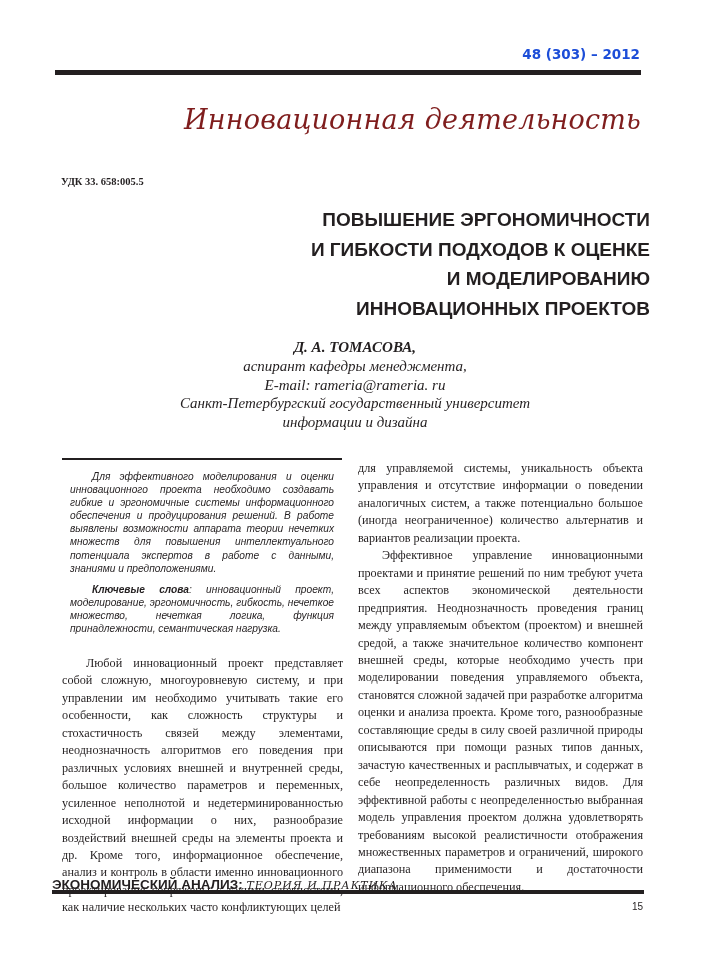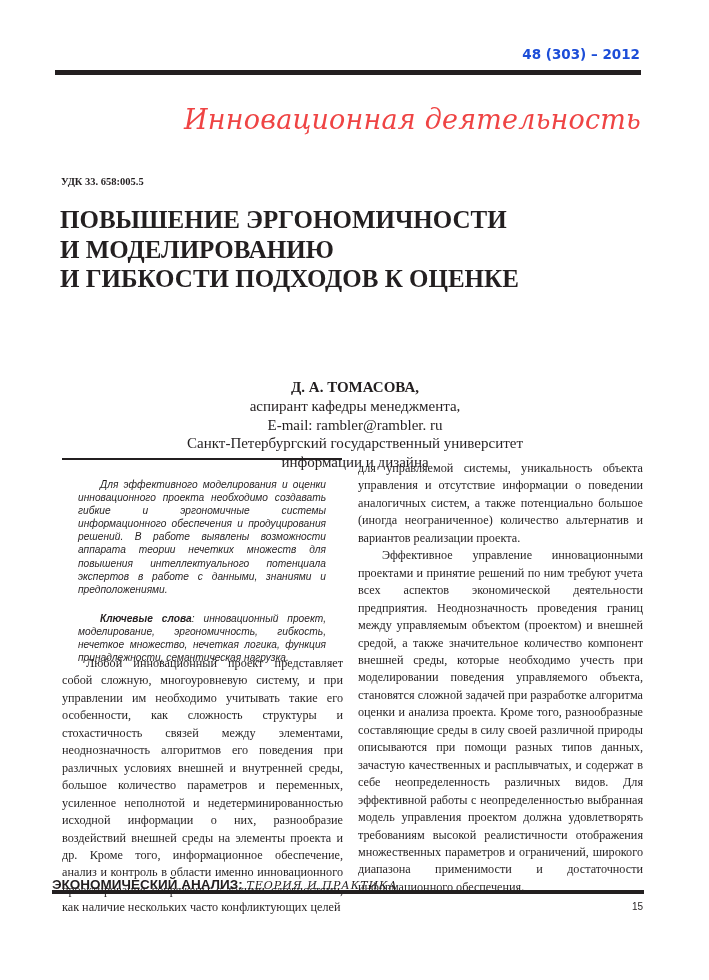--- a/index.html
+++ b/index.html
@@ -1,26 +1,26 @@
 <!DOCTYPE html>
 <html><head>
 <meta charset="utf-8">
 <style>
   html, body { margin: 0; padding: 0; background: #ffffff; }
   body { width: 709px; height: 980px; position: relative; overflow: hidden; color: #231f20; }
   .issue { position: absolute; top: 46px; right: 69px; font-family: "DejaVu Sans", sans-serif; font-weight: bold; font-size: 13.5px; color: #1d4ed8; }
   .top-rule { position: absolute; top: 70px; left: 55px; width: 586px; height: 5px; background: #231f20; }
-  .section-title { position: absolute; top: 104px; right: 68px; font-family: "DejaVu Serif", serif; font-style: italic; font-size: 27px; color: #ef4444; letter-spacing: 0.2px; }
+  .section-title { position: absolute; top: 104px; right: 68px; font-family: "DejaVu Serif", serif; font-style: italic; font-size: 27px; color: #7f1d1d; letter-spacing: 0.2px; }
   .udk { position: absolute; top: 176px; left: 61px; font-family: "Liberation Serif", serif; font-weight: bold; font-size: 10.5px; text-align: center; }
-  .title { position: absolute; top: 205px; left: 60px; width: 590px; text-align: left; font-family: Liberation Serif, serif; font-weight: bold; font-size: 25px; line-height: 29.5px; }
-  .authors { position: absolute; top: 338px; left: 60px; width: 590px; text-align: center; font-family: "Liberation Serif", serif; font-size: 15px; line-height: 18.8px; margin-top: 40px; }
+  .title { position: absolute; top: 205px; left: 60px; width: 590px; text-align: right; font-family: Liberation Sans, sans-serif; font-weight: bold; font-size: 19px; line-height: 29.5px; }
+  .authors { position: absolute; top: 338px; left: 60px; width: 590px; text-align: center; font-family: "Liberation Serif", serif; font-style: italic; font-size: 15px; line-height: 18.8px; }
   .authors .name { font-weight: bold; }
   .abs-rule { position: absolute; top: 458px; left: 62px; width: 280px; height: 2px; background: #231f20; }
   .abstract { position: absolute; top: 462px; left: 62px; width: 280px; font-family: "Liberation Sans", sans-serif; font-style: italic; font-size: 10.2px; line-height: 13.1px; text-align: justify; }
-  .abstract p { margin: 16px; text-indent: 22px; }
+  .abstract p { margin: 8px; text-indent: 22px; }
   .abstract .kw-label { font-weight: bold; }
   .col-left { position: absolute; top: 655px; left: 62px; width: 281px; font-family: "Liberation Serif", serif; font-size: 12.2px; line-height: 17.45px; text-align: justify; }
   .col-right { position: absolute; top: 452px; left: 358px; width: 285px; font-family: "Liberation Serif", serif; font-size: 12.2px; line-height: 17.45px; text-align: justify; }
   .col-left p, .col-right p { margin: 0; text-indent: 24px; }
   .col-right p.cont { text-indent: 0; margin-top: 8px; }
   .bottom-rule { position: absolute; top: 890px; left: 52px; width: 592px; height: 4px; background: #231f20; }
   .journal { position: absolute; top: 877px; left: 52px; font-family: "Liberation Sans", sans-serif; font-weight: bold; font-size: 13.5px; }
   .journal .sub { font-family: "DejaVu Serif", serif; font-style: italic; font-weight: normal; font-size: 11px; letter-spacing: 1px; }
   .page-no { position: absolute; top: 901px; right: 66px; font-family: "Liberation Sans", sans-serif; font-size: 10px; }
 </style>
@@ -28,28 +28,29 @@
 <body>
 
 <div class="issue">48 (303) – 2012</div>
 <div class="top-rule"></div>
 <div class="section-title">Инновационная деятельность</div>
 
 <div class="udk">УДК 33. 658:005.5</div>
 
 <div class="title">
   <div>ПОВЫШЕНИЕ ЭРГОНОМИЧНОСТИ</div>
+  <div>И ГИБКОСТИ ПОДХОДОВ К ОЦЕНКЕ</div>
   <div>И МОДЕЛИРОВАНИЮ</div>
-  <div>И ГИБКОСТИ ПОДХОДОВ К ОЦЕНКЕ</div>
+  <div>ИННОВАЦИОННЫХ ПРОЕКТОВ</div>
 </div>
 
 <div class="authors">
   <div class="name">Д. А. ТОМАСОВА,</div>
   <div>аспирант кафедры менеджмента,</div>
-  <div>E-mail: rambler@rambler. ru</div>
+  <div>E-mail: rameria@rameria. ru</div>
   <div>Санкт-Петербургский государственный университет</div>
   <div>информации и дизайна</div>
 </div>
 
 <div class="abs-rule"></div>
 <div class="abstract">
   <p>Для эффективного моделирования и оценки инновационного проекта необходимо создавать гибкие и эргономичные системы информационного обеспечения и продуцирования решений. В работе выявлены возможности аппарата теории нечетких множеств для повышения интеллектуального потенциала экспертов в работе с данными, знаниями и предположениями.</p>
   <p><span class="kw-label">Ключевые слова</span><span>: инновационный проект, моделирование, эргономичность, гибкость, нечеткое множество, нечеткая логика, функция принадлежности, семантическая нагрузка.</span></p>
 </div>
 

